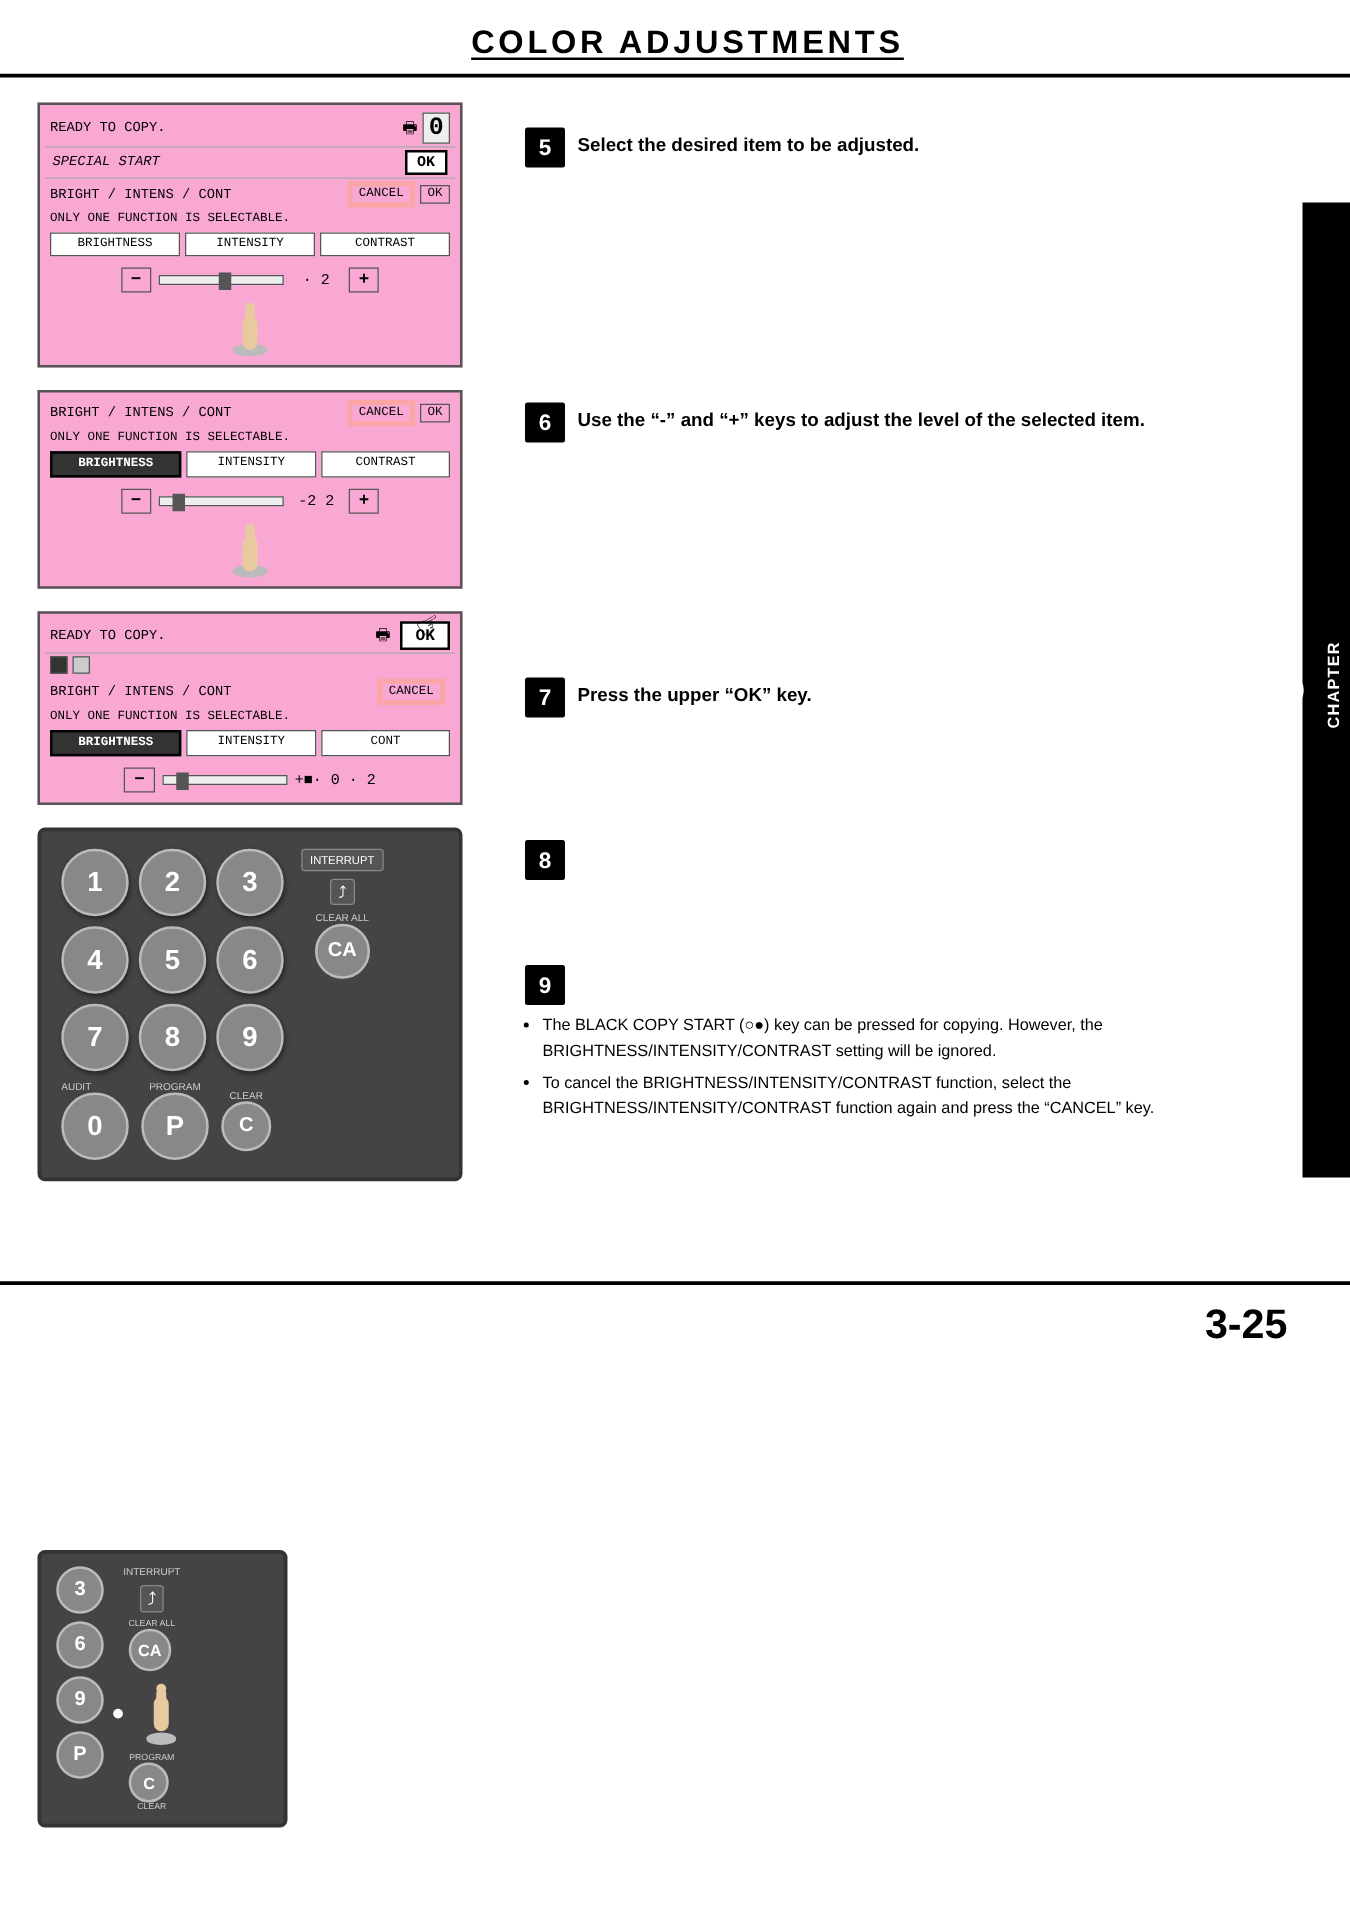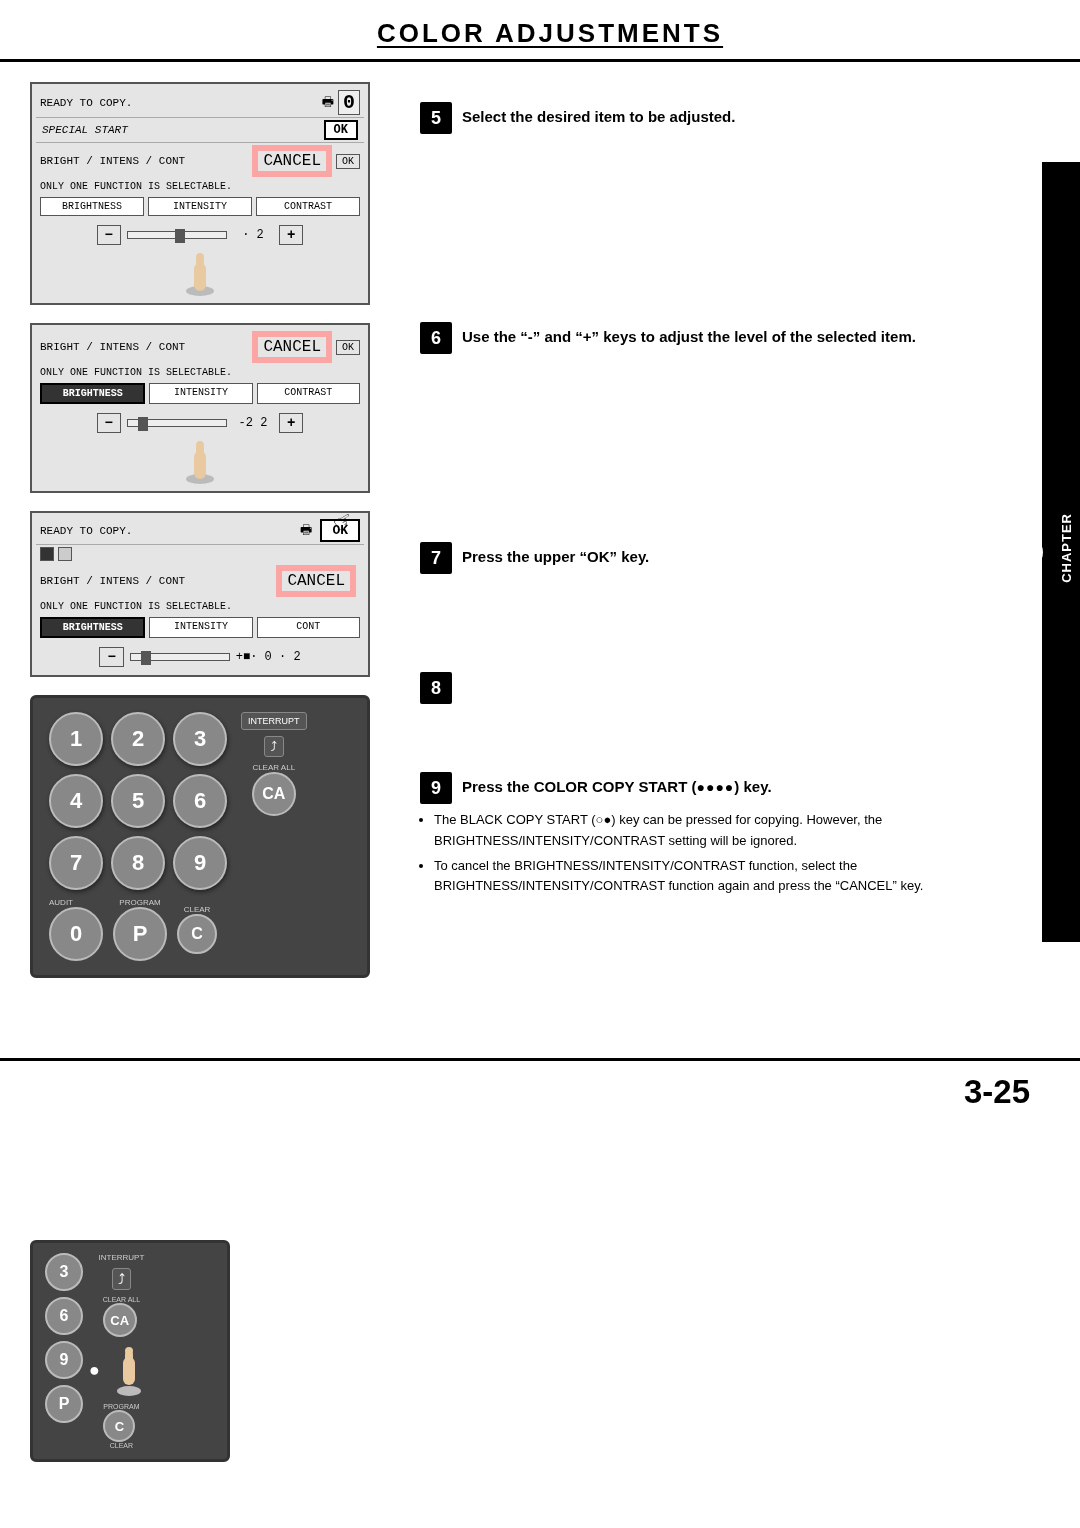--- a/index.html
+++ b/index.html
@@ -87,21 +87,21 @@
     .side-tab .side-text {
       font-size: 9px;
       letter-spacing: 1px;
       transform: rotate(180deg);
       margin-top: 10px;
     }
 
     
     .screen-panel {
       border: 2px solid #555;
-      background: #e5e5e5;
+      background: #f9a8d4;
       width: 340px;
       padding: 4px;
       font-family: 'Courier New', monospace;
       font-size: 11px;
       position: relative;
     }
     .screen-top-bar {
       display: flex;
       justify-content: space-between;
       align-items: center;
@@ -134,23 +134,23 @@
     .screen-row {
       display: flex;
       align-items: center;
       padding: 2px 4px;
       font-size: 11px;
     }
     .screen-row-label {
       flex: 1;
     }
     .screen-cancel-btn {
-      border: 6px solid #fca5a5;
+      border: 4px solid #fca5a5;
       padding: 1px 5px;
-      font-size: 16px;
+      font-size: 10px;
       margin-right: 4px;
     }
     .screen-ok-small {
       border: 1px solid #555;
       padding: 1px 5px;
       font-size: 10px;
     }
     .screen-notice {
       padding: 2px 4px;
       font-size: 10px;
@@ -710,23 +710,20 @@
 
     <div class="step-block" style="margin-top: 70px;">
       <div class="step-header">
         <div class="step-number">8</div>
       </div>
     </div>
 
     <div class="step-block" style="margin-top: 40px;">
       <div class="step-header">
         <div class="step-number">9</div>
-        <div class="step-title">
-          Press the COLOR COPY START (<span class="color-dots">●●●●</span>) key.
-        </div>
       </div>
       <ul class="step-bullets">
         <li>The BLACK COPY START (○●) key can be pressed for copying. However, the BRIGHTNESS/INTENSITY/CONTRAST setting will be ignored.</li>
         <li>To cancel the BRIGHTNESS/INTENSITY/CONTRAST function, select the BRIGHTNESS/INTENSITY/CONTRAST function again and press the “CANCEL” key.</li>
       </ul>
     </div>
 
   </div>
 
   <div class="side-tab">

